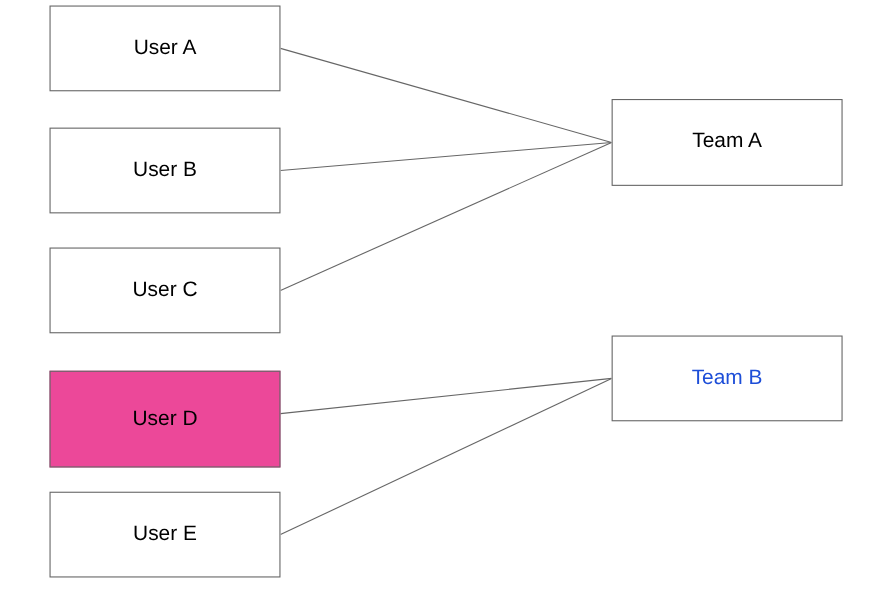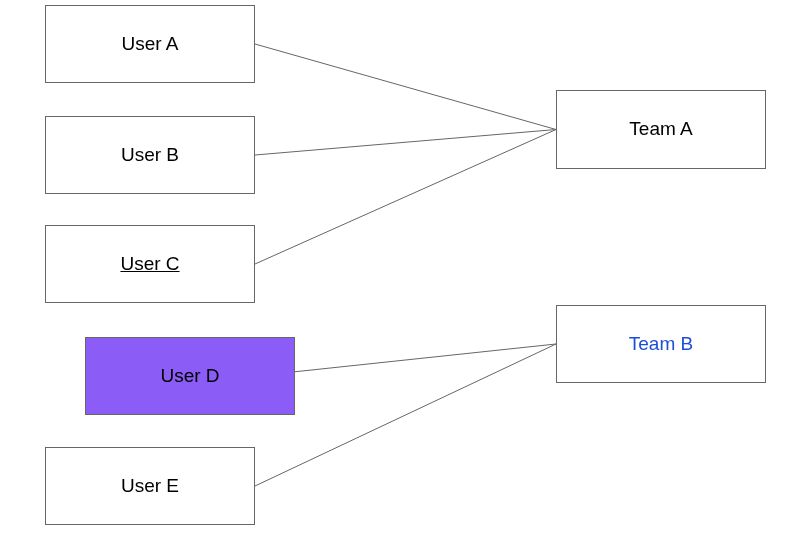--- a/index.html
+++ b/index.html
@@ -49,24 +49,24 @@
       <line x1="255" y1="376" x2="556" y2="344" stroke="#666666" stroke-width="1"></line>
       <line x1="255" y1="486" x2="556" y2="344" stroke="#666666" stroke-width="1"></line>
     </svg>
 
 <div class="node" style="left: 45px; top: 5px; width: 210px; height: 78px; background: rgb(255, 255, 255); border-color: rgb(102, 102, 102);">
       <span class="node-label" style="color: rgb(0, 0, 0);">User A</span>
     </div>
     <div class="node" style="left: 45px; top: 116px; width: 210px; height: 78px; background: rgb(255, 255, 255); border-color: rgb(102, 102, 102);">
       <span class="node-label" style="color: rgb(0, 0, 0); text-align: center;">User B</span>
     </div>
-    <div class="node" style="left: 45px; top: 225px; width: 210px; height: 78px; background: rgb(255, 255, 255); border-color: rgb(102, 102, 102); text-decoration: underline;">
+    <div class="node" style="left: 45px; top: 225px; width: 210px; height: 78px; background: rgb(255, 255, 255); border-color: rgb(102, 102, 102);">
       <span class="node-label" style="color: rgb(0, 0, 0);">User C</span>
     </div>
-    <div class="node" style="left: 45px; top: 337px; width: 210px; height: 78px; background: #8b5cf6; border-color: rgb(102, 102, 102); margin-left: 40px;">
+    <div class="node" style="left: 45px; top: 337px; width: 210px; height: 88px; background: #ec4899; border-color: rgb(102, 102, 102);">
       <span class="node-label" style="color: rgb(0, 0, 0);">User D</span>
     </div>
     <div class="node" style="left: 45px; top: 447px; width: 210px; height: 78px; background: rgb(255, 255, 255); border-color: rgb(102, 102, 102); text-align: right;">
       <span class="node-label" style="color: rgb(0, 0, 0);">User E</span>
     </div>
     <div class="node" style="left: 556px; top: 90px; width: 210px; height: 79px; background: rgb(255, 255, 255); border-color: rgb(102, 102, 102);">
       <span class="node-label" style="color: rgb(0, 0, 0);">Team A</span>
     </div>
     <div class="node" style="left: 556px; top: 305px; width: 210px; height: 78px; background: rgb(255, 255, 255); border-color: rgb(102, 102, 102);">
       <span class="node-label" style="color: #1d4ed8;">Team B</span>

